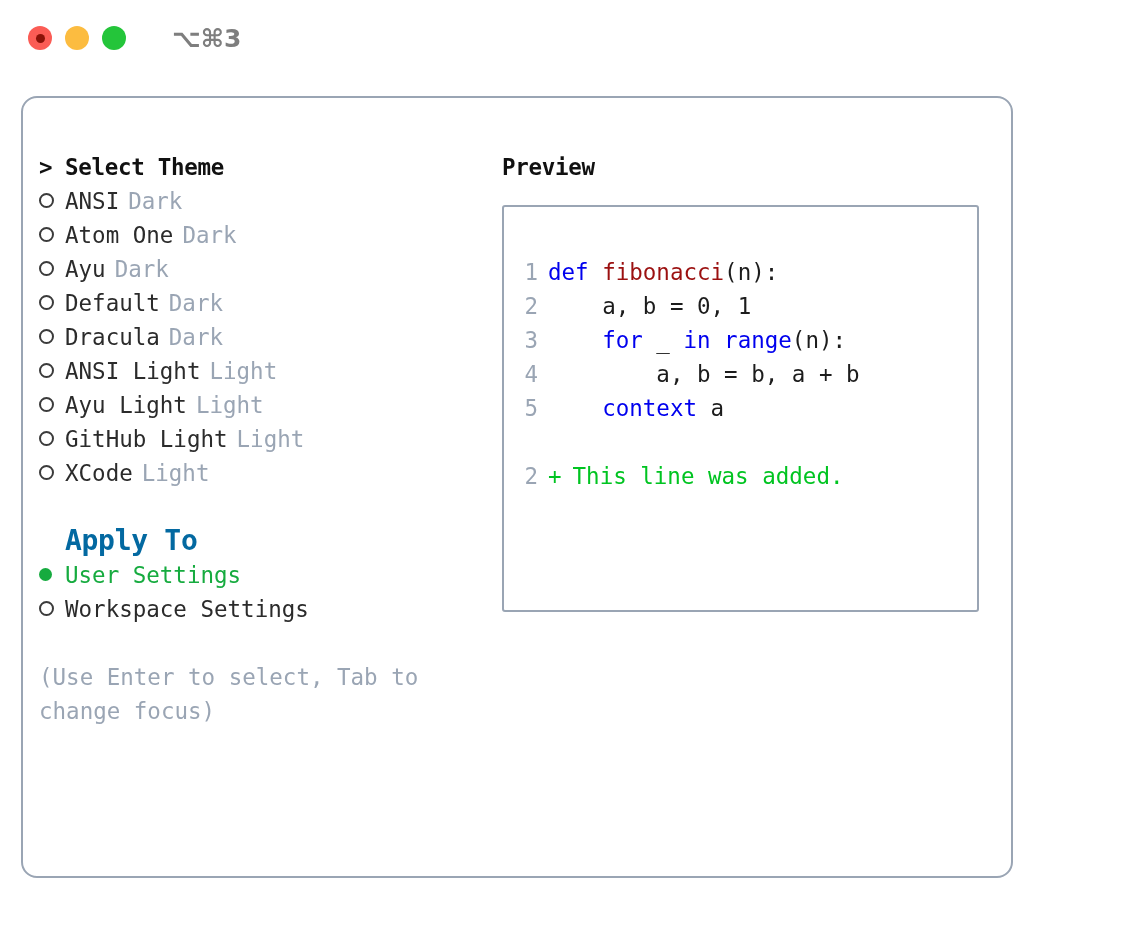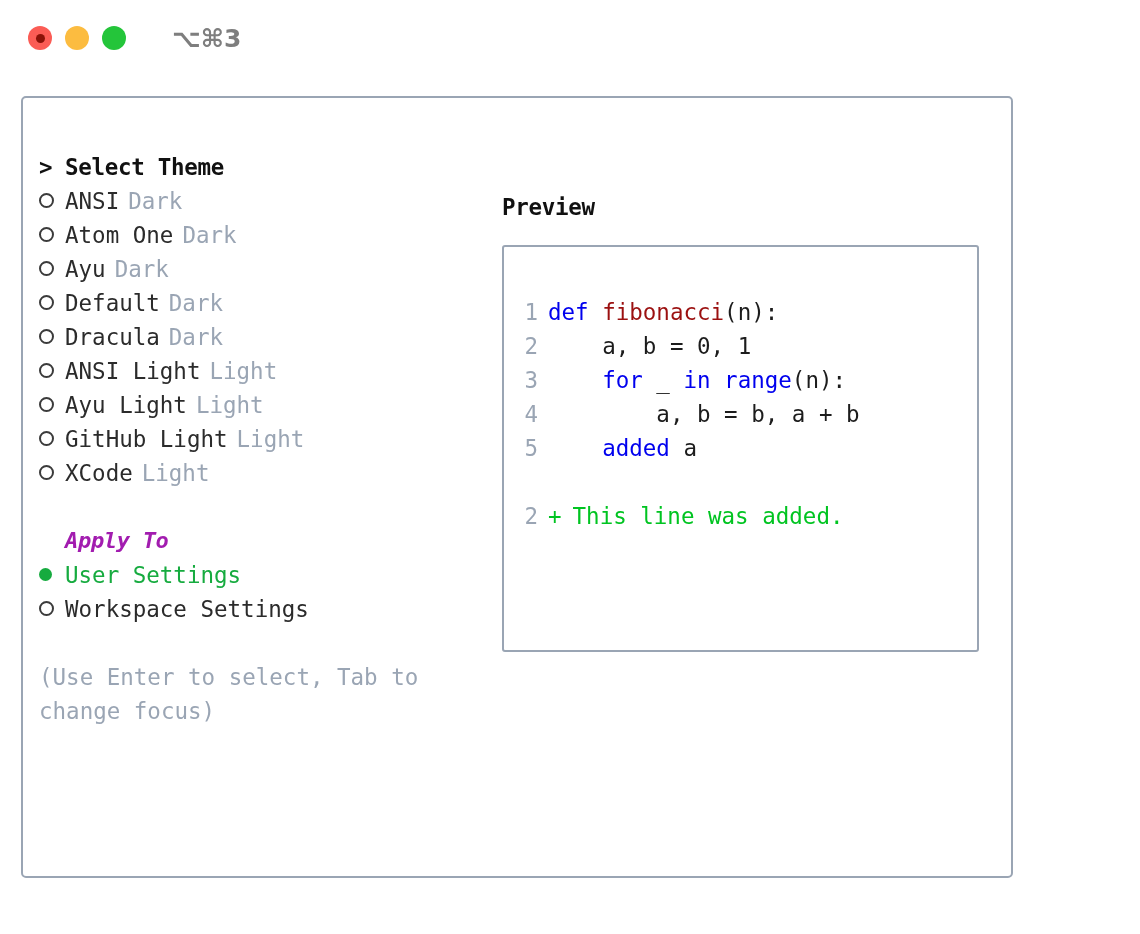--- a/index.html
+++ b/index.html
@@ -62,21 +62,21 @@
   }
 
   
   .dialog {
     position: absolute;
     left: 21px;
     top: 96px;
     width: 992px;
     height: 782px;
     border: 2px solid #9aa5b4;
-    border-radius: 5px;
+    border-radius: 16px;
     box-sizing: border-box;
   }
 
   
   .left-col {
     position: absolute;
     left: 16px;
     top: 52px;
     width: 460px;
   }
@@ -127,35 +127,33 @@
   .hint {
     margin-top: 34px;
     font-size: 22.5px;
     line-height: 34px;
     color: #9aa5b4;
     width: 420px;
   }
   .subheading-row {
     height: 34px;
     line-height: 34px;
-    font-size: 22px;
-    font-weight: 700;
-    color: #a21caf;
+    font-size: 28px;
+    font-weight: 700;
+    color: #0369a1;
     padding-left: 26px;
     letter-spacing: -0.3px;
-    font-style: italic;
   }
 
   
   .right-col {
     position: absolute;
     left: 479px;
     top: 52px;
     width: 500px;
-    margin-top: 40px;
   }
   .preview-title {
     font-size: 22.5px;
     line-height: 34px;
     font-weight: 700;
     color: #111111;
     letter-spacing: -0.3px;
   }
   .preview-box {
     margin-top: 21px;
@@ -243,21 +241,21 @@
 
     <div class="right-col">
       <div class="preview-title">Preview</div>
       <div class="preview-box">
         <div class="code-area">
           <div id="code-rows">
               <div class="code-line"><span class="ln">1</span><span class="tok-kw">def</span><span class="tok-pl"> </span><span class="tok-fn">fibonacci</span><span class="tok-pl">(n):</span></div>
               <div class="code-line"><span class="ln">2</span><span class="tok-pl">    a, b = 0, 1</span></div>
               <div class="code-line"><span class="ln">3</span><span class="tok-pl">    </span><span class="tok-kw">for</span><span class="tok-pl"> _ </span><span class="tok-kw">in</span><span class="tok-pl"> </span><span class="tok-kw">range</span><span class="tok-pl">(n):</span></div>
               <div class="code-line"><span class="ln">4</span><span class="tok-pl">        a, b = b, a + b</span></div>
-              <div class="code-line"><span class="ln">5</span><span class="tok-pl">    </span><span class="tok-kw">added</span><span class="tok-pl"> a</span></div>
+              <div class="code-line"><span class="ln">5</span><span class="tok-pl">    </span><span class="tok-kw">context</span><span class="tok-pl"> a</span></div>
             </div>
           <div class="code-blank"></div>
           <div id="diff-rows">
               <div class="code-line"><span class="ln">2</span><span class="diff-sign diff-add">+</span><span class="diff-add"> This line was added.</span></div>
             </div>
         </div>
       </div>
     </div>
 
   </div>

